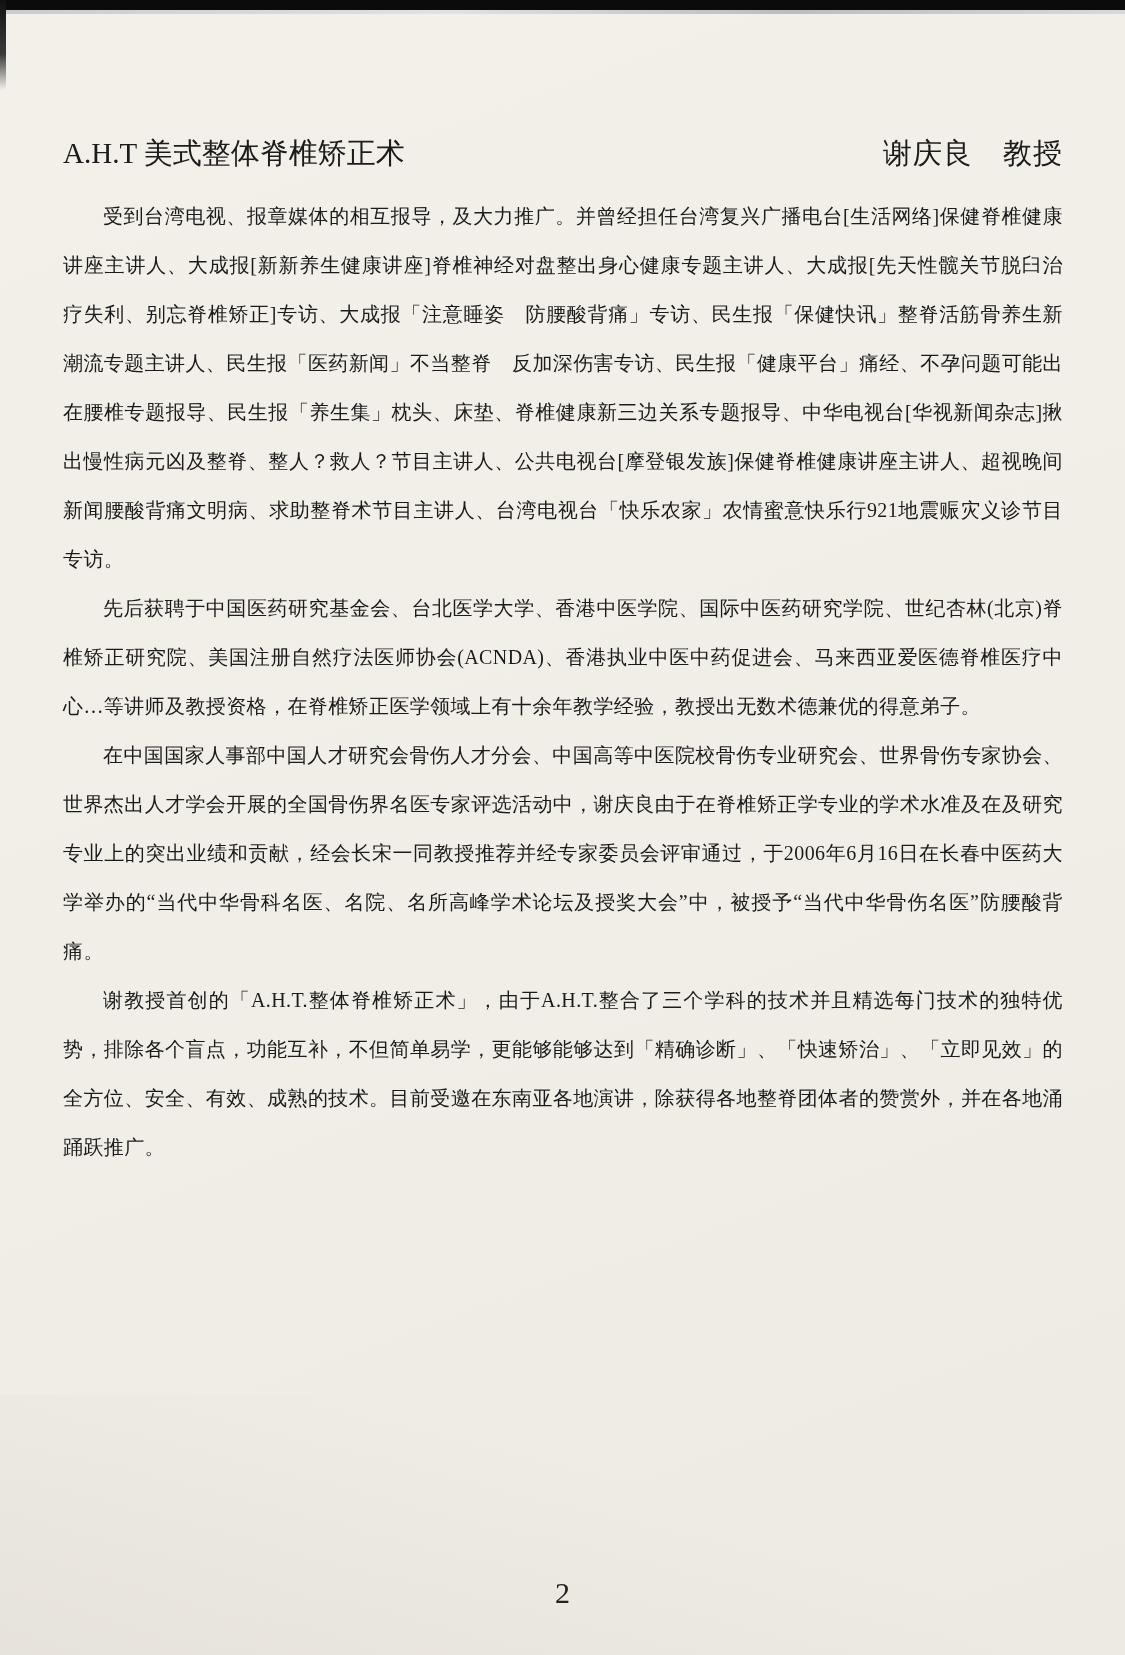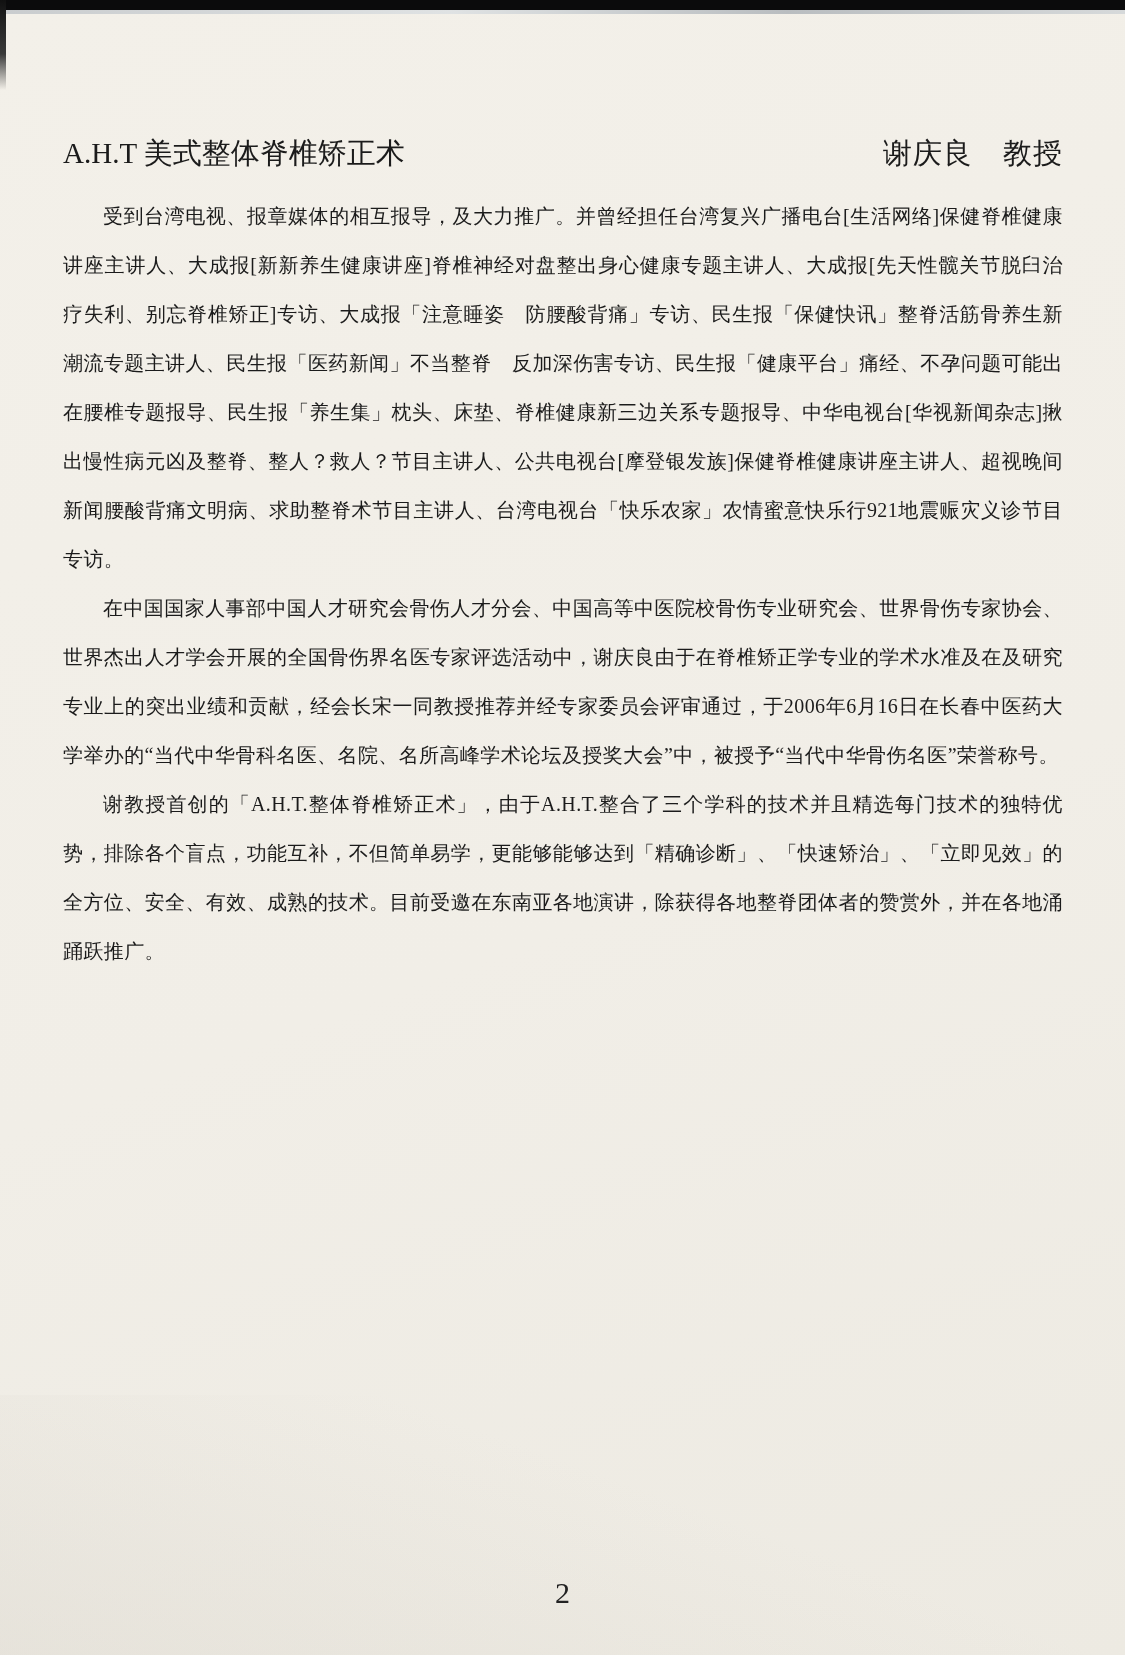--- a/index.html
+++ b/index.html
@@ -95,19 +95,20 @@
   <div class="paper-shade"></div>
 
   <div class="content">
     <div class="doc-header">
       <span class="title">A.H.T 美式整体脊椎矫正术</span>
       <span class="author">谢庆良　教授</span>
     </div>
 
     <div class="body-text">
       <p>受到台湾电视、报章媒体的相互报导，及大力推广。并曾经担任台湾复兴广播电台[生活网络]保健脊椎健康讲座主讲人、大成报[新新养生健康讲座]脊椎神经对盘整出身心健康专题主讲人、大成报[先天性髋关节脱臼治疗失利、别忘脊椎矫正]专访、大成报「注意睡姿　防腰酸背痛」专访、民生报「保健快讯」整脊活筋骨养生新潮流专题主讲人、民生报「医药新闻」不当整脊　反加深伤害专访、民生报「健康平台」痛经、不孕问题可能出在腰椎专题报导、民生报「养生集」枕头、床垫、脊椎健康新三边关系专题报导、中华电视台[华视新闻杂志]揪出慢性病元凶及整脊、整人？救人？节目主讲人、公共电视台[摩登银发族]保健脊椎健康讲座主讲人、超视晚间新闻腰酸背痛文明病、求助整脊术节目主讲人、台湾电视台「快乐农家」农情蜜意快乐行921地震赈灾义诊节目专访。</p>
-      <p>在中国国家人事部中国人才研究会骨伤人才分会、中国高等中医院校骨伤专业研究会、世界骨伤专家协会、世界杰出人才学会开展的全国骨伤界名医专家评选活动中，谢庆良由于在脊椎矫正学专业的学术水准及在及研究专业上的突出业绩和贡献，经会长宋一同教授推荐并经专家委员会评审通过，于2006年6月16日在长春中医药大学举办的“当代中华骨科名医、名院、名所高峰学术论坛及授奖大会”中，被授予“当代中华骨伤名医”荣誉称号。</p>
+      <p>先后获聘于中国医药研究基金会、台北医学大学、香港中医学院、国际中医药研究学院、世纪杏林(北京)脊椎矫正研究院、美国注册自然疗法医师协会(ACNDA)、香港执业中医中药促进会、马来西亚爱医德脊椎医疗中心…等讲师及教授资格，在脊椎矫正医学领域上有十余年教学经验，教授出无数术德兼优的得意弟子。</p>
+      <p>在中国国家人事部中国人才研究会骨伤人才分会、中国高等中医院校骨伤专业研究会、世界骨伤专家协会、世界杰出人才学会开展的全国骨伤界名医专家评选活动中，谢庆良由于在脊椎矫正学专业的学术水准及在及研究专业上的突出业绩和贡献，经会长宋一同教授推荐并经专家委员会评审通过，于2006年6月16日在长春中医药大学举办的“当代中华骨科名医、名院、名所高峰学术论坛及授奖大会”中，被授予“当代中华骨伤名医”防腰酸背痛。</p>
       <p>谢教授首创的「A.H.T.整体脊椎矫正术」，由于A.H.T.整合了三个学科的技术并且精选每门技术的独特优势，排除各个盲点，功能互补，不但简单易学，更能够能够达到「精确诊断」、「快速矫治」、「立即见效」的全方位、安全、有效、成熟的技术。目前受邀在东南亚各地演讲，除获得各地整脊团体者的赞赏外，并在各地涌踊跃推广。</p>
     </div>
   </div>
 
   <div class="page-number">2</div>
 </div>
 
 </body></html>

